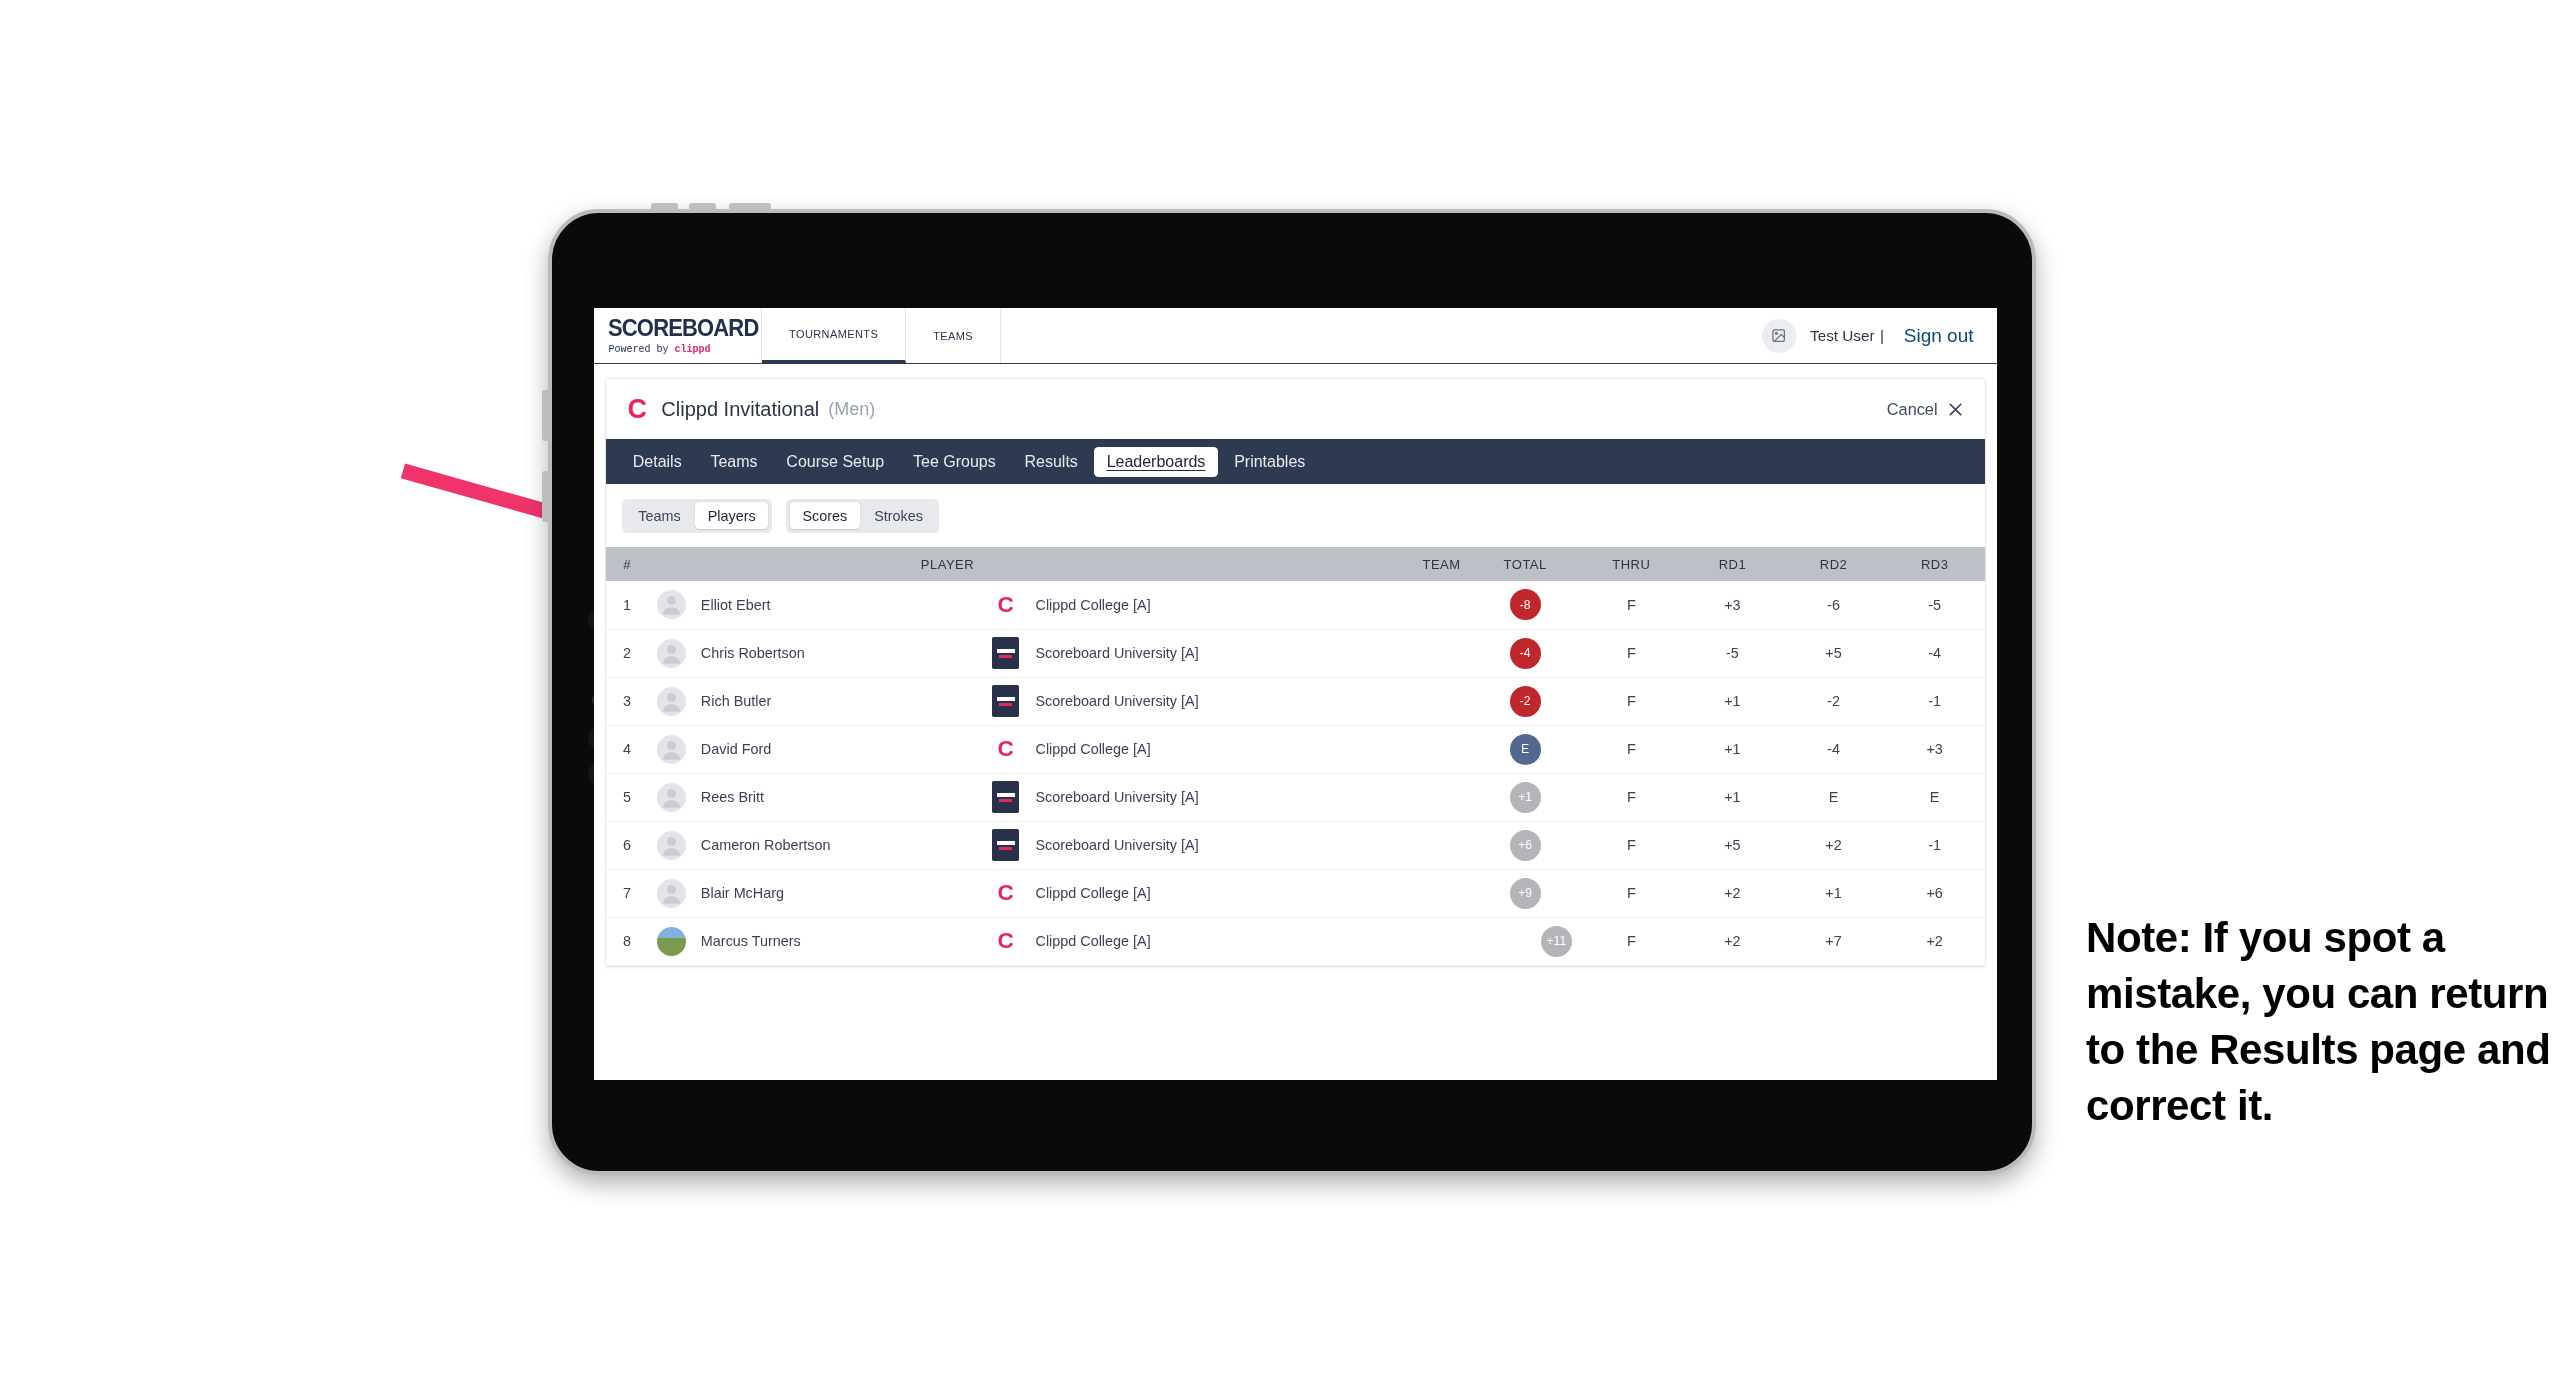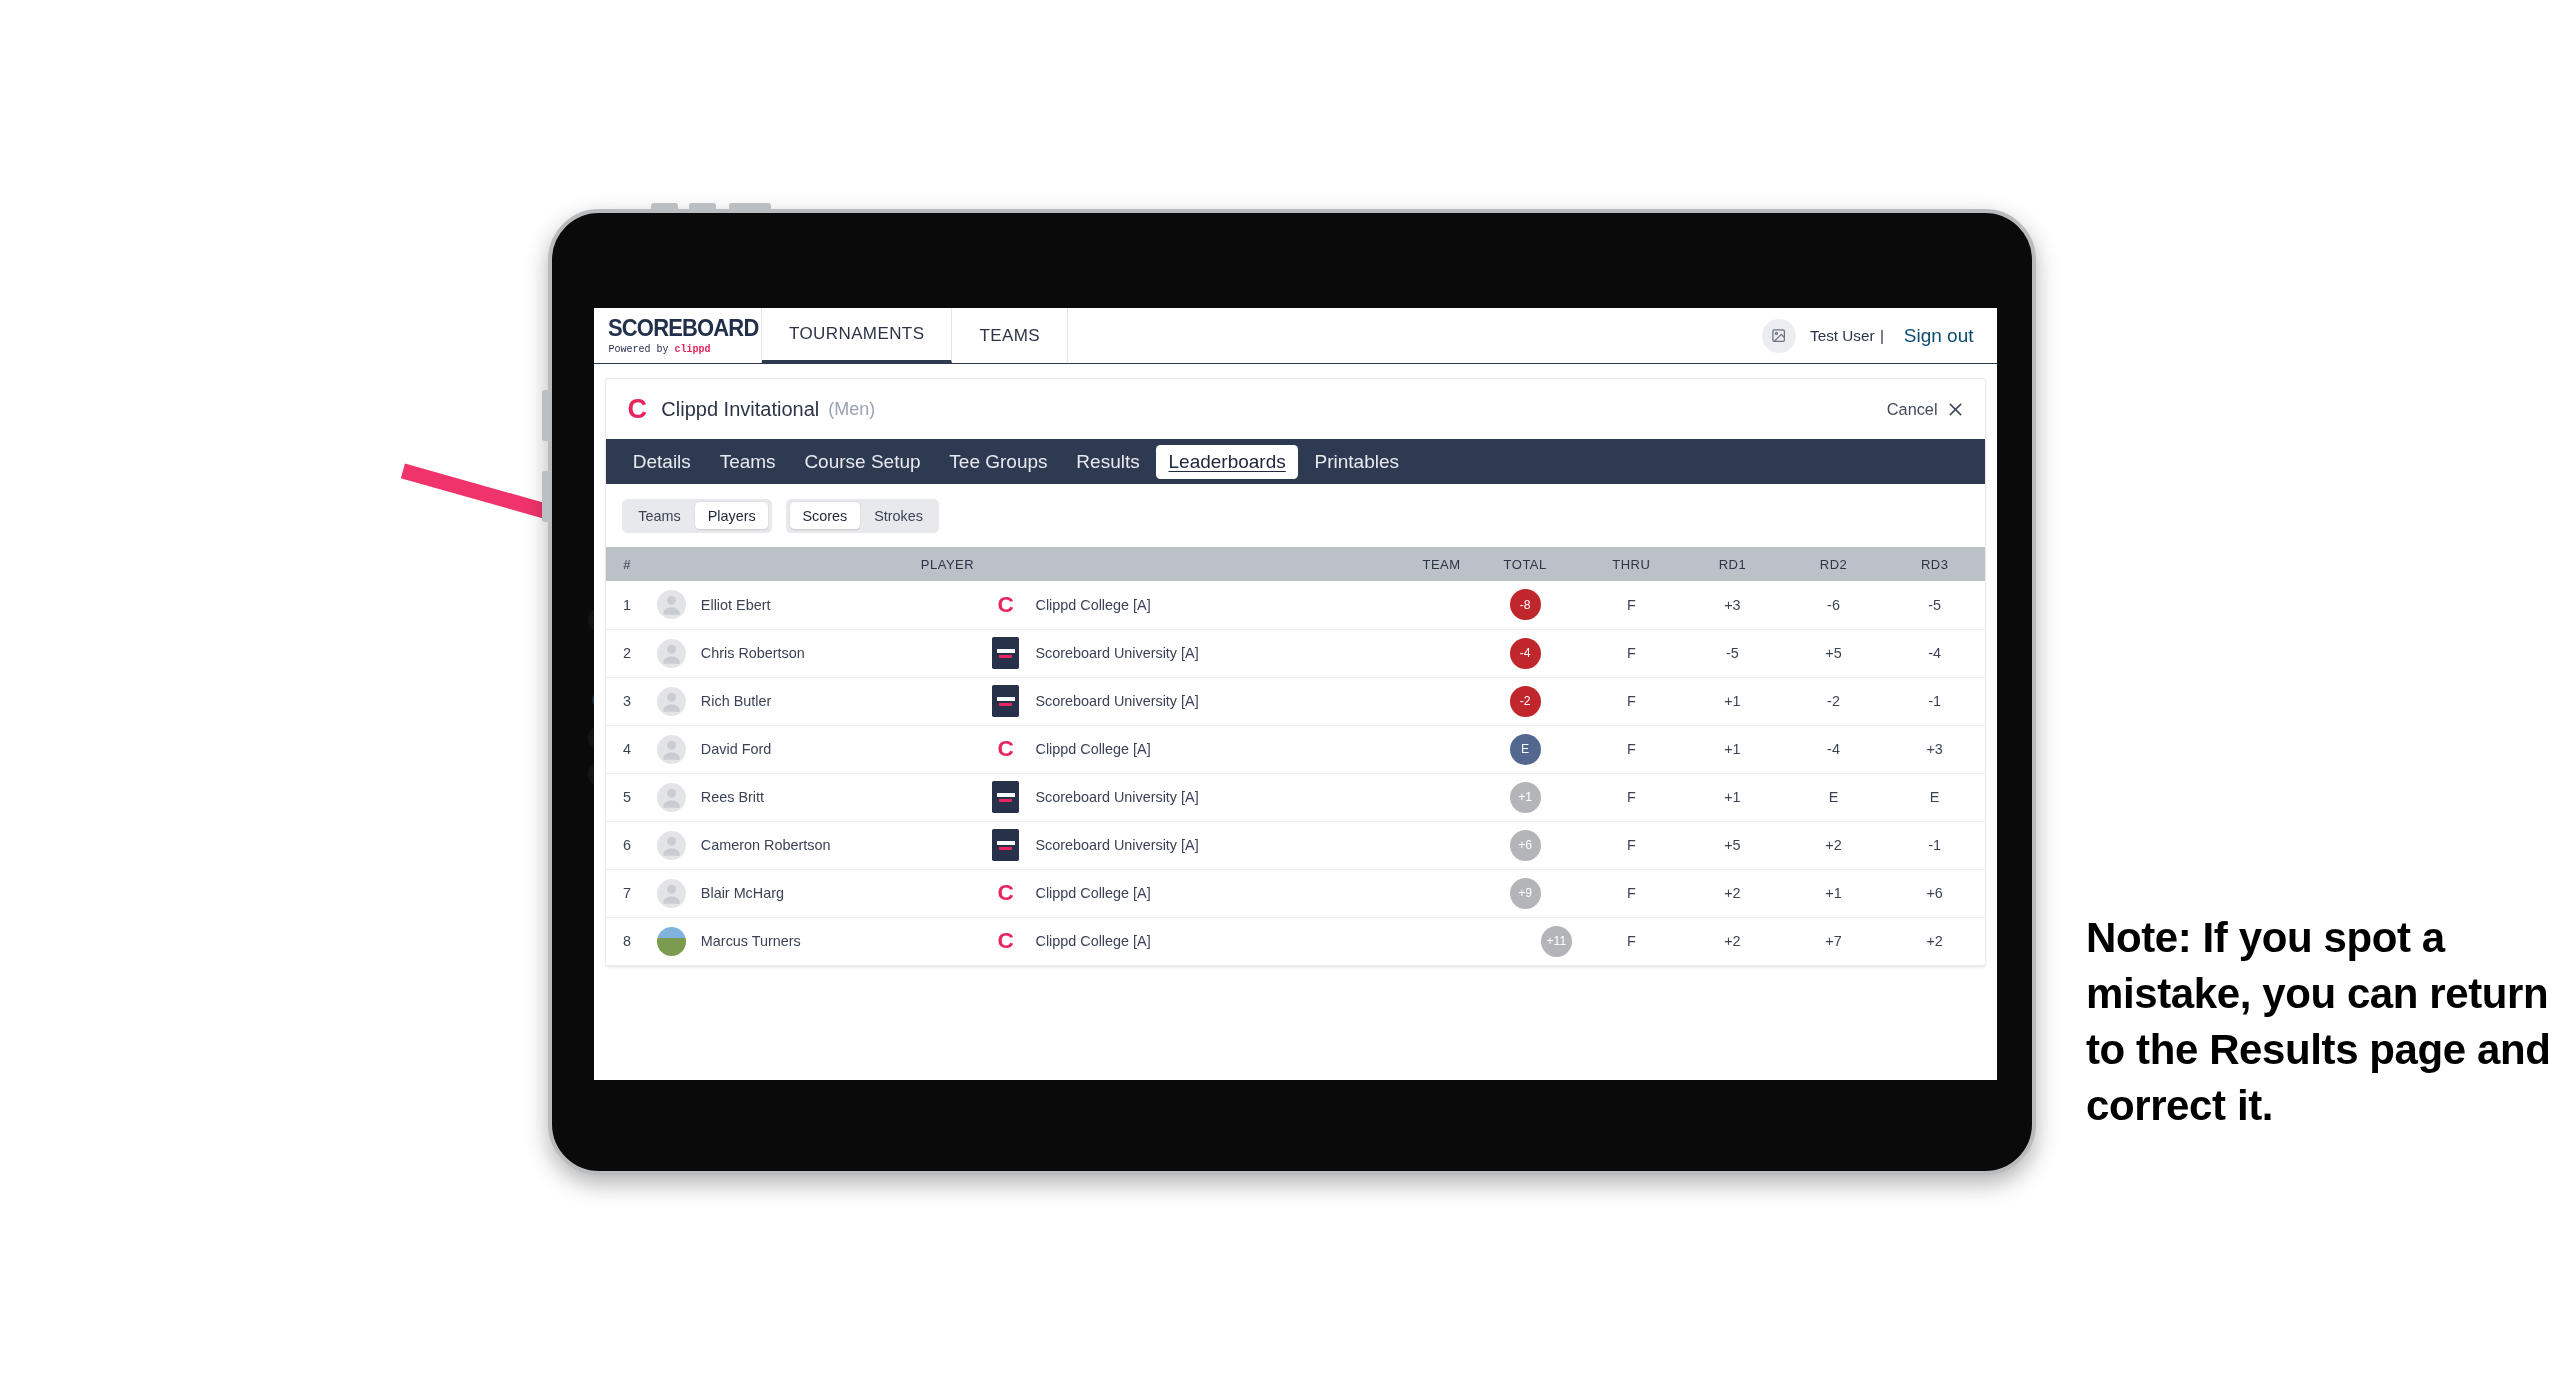--- a/index.html
+++ b/index.html
@@ -94,21 +94,21 @@
     font-family:"Liberation Sans", sans-serif;
     font-weight:700; font-size:24.4px; letter-spacing:-0.9px;
     color:#22304c; transform: scaleX(.9); transform-origin:left center;
     line-height:1;
   }
   .brand-sub { font-size:10px; color:#22304c; margin-top:3px;font-family:Liberation Mono, monospace; }
   .brand-sub .pink { color:#e8255c; font-weight:700; }
 
   .topnav-item {
     display:flex; align-items:center; padding:0 27px;
-    font-size:17px; color:#2c3547; letter-spacing:0.4px;
+    font-size:11px; color:#2c3547; letter-spacing:0.4px;
     border-right:0.9px solid #e4e6ea;
     cursor:pointer;
   }
   .topnav-item.active { border-bottom:3.6px solid #2e3a52; }
   .topbar-spacer { flex:1; }
   .topbar-right { display:flex; align-items:center; padding-right:23.5px; gap:14.4px; }
   .avatar-chip {
     width:34px; height:34px; border-radius:50%; background:#ebedf0;
     display:flex; align-items:center; justify-content:center;
   }
@@ -136,21 +136,21 @@
   .tourney-gender { font-size:18px; color:#9aa3b2; margin-left:9px; }
   .tourney-spacer { flex:1; }
   .cancel { font-size:16.3px; color:#404a5c; display:flex; align-items:center; gap:9px; cursor:pointer; }
 
   
   .tabstrip {
     background:#2e3a52; height:45px;
     display:flex; align-items:center; padding:0 14.4px; gap:3.6px;
   }
   .tab {
-    font-size:19px; color:#e8eaee; padding:6.3px 12.6px; border-radius:4.5px; cursor:pointer;text-align:center;
+    font-size:16px; color:#e8eaee; padding:6.3px 12.6px; border-radius:4.5px; cursor:pointer;text-align:center;
   }
   .tab.active {
     background:#fff; color:#20293c; font-weight:400;
     text-decoration: underline; text-underline-offset: 2.7px;
   }
 
   
   .toggles { display:flex; gap:14.4px; padding:14.4px 16.3px; background:#fff; }
   .tgroup { background:#e7e9ed; border-radius:5.4px; padding:3.6px; display:flex; gap:1.8px; }
   .tbtn {

